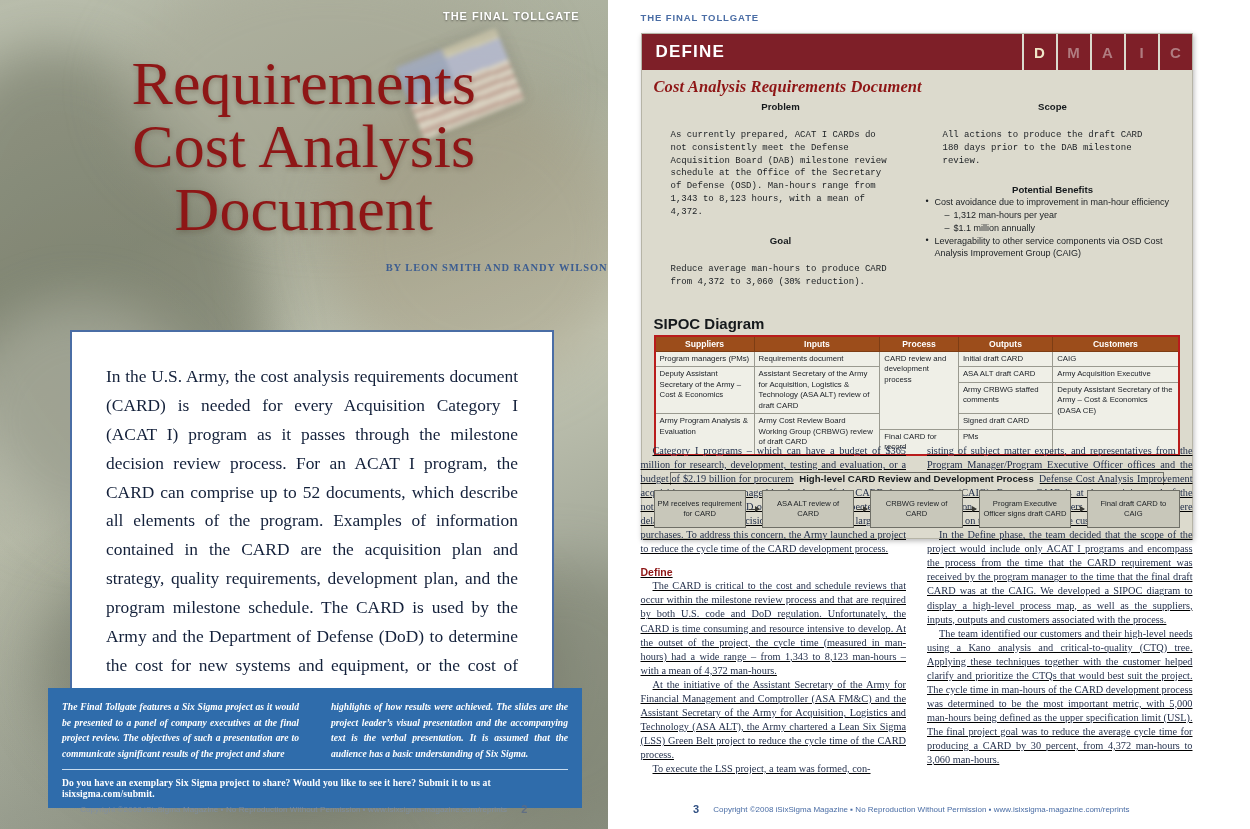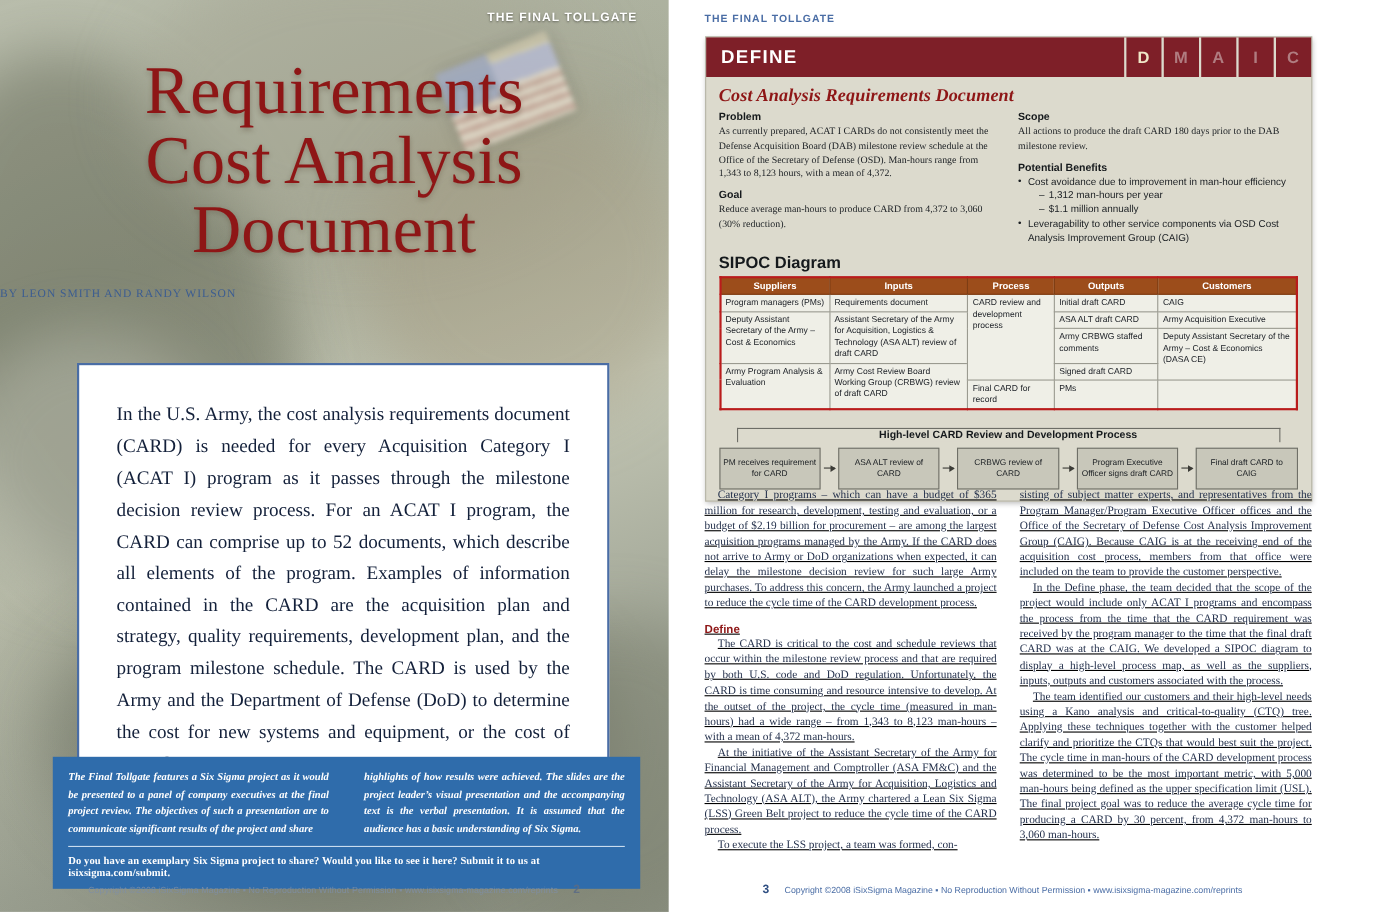--- a/index.html
+++ b/index.html
@@ -51,24 +51,25 @@
     text-shadow:0 1px 2px rgba(0,0,0,.45);
   }
   .cover-title{
     position:absolute;left:0;right:0;top:52px;text-align:center;
     color:#8e1616;font-family:"Liberation Serif",serif;
     font-size:62px;line-height:1.02;font-weight:normal;
     text-shadow:0 2px 5px rgba(60,40,20,.28);
   }
   .cover-title span{display:block;}
   .byline{
-    position:absolute;left:0;right:0;top:262px;text-align:left;
+    position:absolute;left:0;right:0;top:262px;text-align:right;
     color:#3c5d91;font-family:"Liberation Serif",serif;
     font-size:10.5px;letter-spacing:.9px;font-variant:small-caps;
     text-transform:uppercase;
+    font-weight:bold;
   }
   .deck{
     position:absolute;left:70px;top:330px;width:484px;
     background:#ffffff;border:2px solid #4a6da5;
     padding:18px 22px 20px 22px;box-sizing:border-box;
   }
   .deck p{
     margin:12px;color:#13203a;font-size:17.4px;line-height:1.66;
     text-align:justify;font-family:"Liberation Serif",serif;
   }
@@ -130,26 +131,26 @@
   .dmaic span.on{color:#efe7c8;}
   .slide-body{padding:7px 12px 10px 12px;}
   .slide-h1{
     color:#8e1616;font-family:"Liberation Serif",serif;font-style:italic;
     font-weight:bold;font-size:16.5px;margin:0 0 4px 0;letter-spacing:.1px;
   }
   .slide-cols{display:flex;gap:18px;}
   .slide-col{flex:1;}
   .s-h{
     font-family:"Liberation Sans",sans-serif;font-weight:bold;
-    font-size:9.6px;color:#15191c;margin:0 0 1px 0;
+    font-size:9.6px;color:#15191c;margin:0 0 1px 0;text-align:center;
   }
   .s-h.gap{margin-top:8px;}
   .s-p{
-    font-family:Liberation Serif, serif;font-size:9px;line-height:1.42;
-    color:#1b1f23;margin:0;
+    font-family:Liberation Mono, monospace;font-size:9px;line-height:1.42;
+    color:#1b1f23;margin:17px;
   }
   ul.s-ul{margin:1px 0 0 0;padding:0;list-style:none;}
   ul.s-ul>li{
     font-family:"Liberation Sans",sans-serif;font-size:9px;line-height:1.42;
     color:#1b1f23;padding-left:9px;position:relative;
   }
   ul.s-ul>li:before{content:"\2022";position:absolute;left:0;top:-1px;}
   ul.s-sub{margin:0 0 0 10px;padding:0;list-style:none;}
   ul.s-sub>li{
     font-family:"Liberation Sans",sans-serif;font-size:9px;line-height:1.42;

